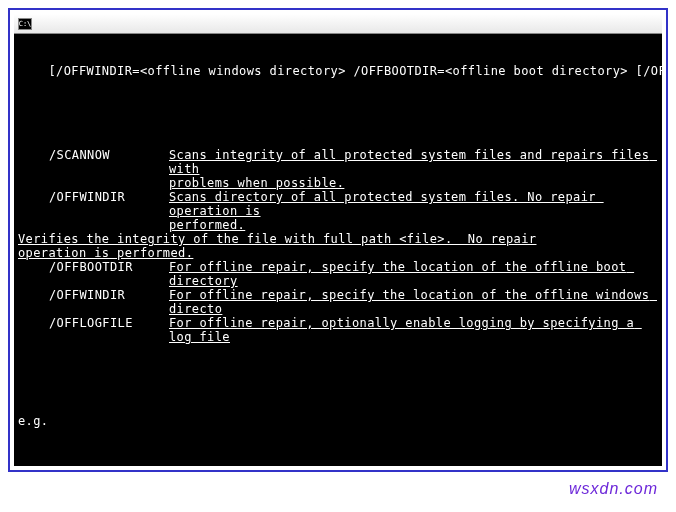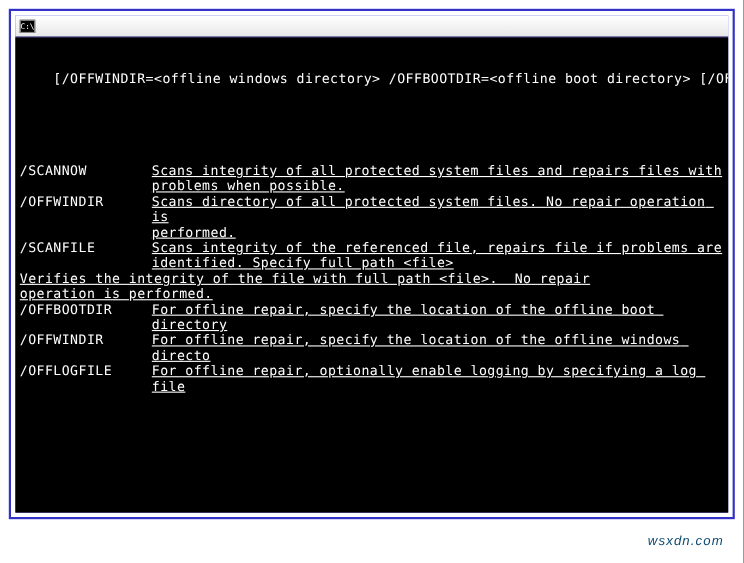--- a/index.html
+++ b/index.html
@@ -71,62 +71,63 @@
       overflow: hidden;
       font-family: 'Consolas', 'Lucida Console', monospace;
       letter-spacing: 0.4px;
     }
     .option-row {
       display: flex;
     }
     .option-name {
       width: 120px;
       flex-shrink: 0;
+      margin-left: 31px;
     }
     .option-desc {
       flex: 1;
       white-space: pre-wrap;
       word-break: break-word;
       text-decoration: underline;
     }
     .body-line {
       white-space: pre;
     }
     .blank {
       height: 14px;
     }
     .watermark {
       position: absolute;
       right: 18px;
       bottom: 14px;
-      color: #0c4a6e;
+      color: #6d28d9;
       font-family: sans-serif;
-      font-size: 12px;
+      font-size: 16px;
       letter-spacing: 1px;
       font-style: italic;
       margin-left: 10px;
     }
   </style>
 </head>
 <body>
 
 <div class="outer-frame">
   <div class="window">
     <div class="titlebar">
       <div class="titlebar-icon">C:\</div>
     </div>
     <div class="terminal">
       <div class="body-line">    [/OFFWINDIR=&lt;offline windows directory&gt; /OFFBOOTDIR=&lt;offline boot directory&gt; [/OFF</div>
       <div class="blank"></div>
       <div id="options-container"><div class="option-row"><div class="option-name">/SCANNOW</div><div class="option-desc">Scans integrity of all protected system files and repairs files with
 problems when possible.</div></div><div class="option-row"><div class="option-name">/OFFWINDIR</div><div class="option-desc">Scans directory of all protected system files. No repair operation is
-performed.</div></div><div class="option-row"><div class="option-name">/SCANFILE</div><div class="option-desc">Scans integrity of the referenced file, repairs file if problems are
-identified. Specify full path &lt;file&gt;</div></div><div class="option-row"><div class="option-desc">Verifies the integrity of the file with full path &lt;file&gt;.  No repair
+performed.</div></div><div class="option-row"><div class="option-desc">Verifies the integrity of the file with full path &lt;file&gt;.  No repair
 operation is performed.</div></div><div class="option-row"><div class="option-name">/OFFBOOTDIR</div><div class="option-desc">For offline repair, specify the location of the offline boot directory</div></div><div class="option-row"><div class="option-name">/OFFWINDIR</div><div class="option-desc">For offline repair, specify the location of the offline windows directo</div></div><div class="option-row"><div class="option-name">/OFFLOGFILE</div><div class="option-desc">For offline repair, optionally enable logging by specifying a log file</div></div></div>
       <div class="blank"></div>
+      <div class="body-line">e.g.</div>
       
       
       
       
       
       
       
     </div>
   </div>
 </div>

